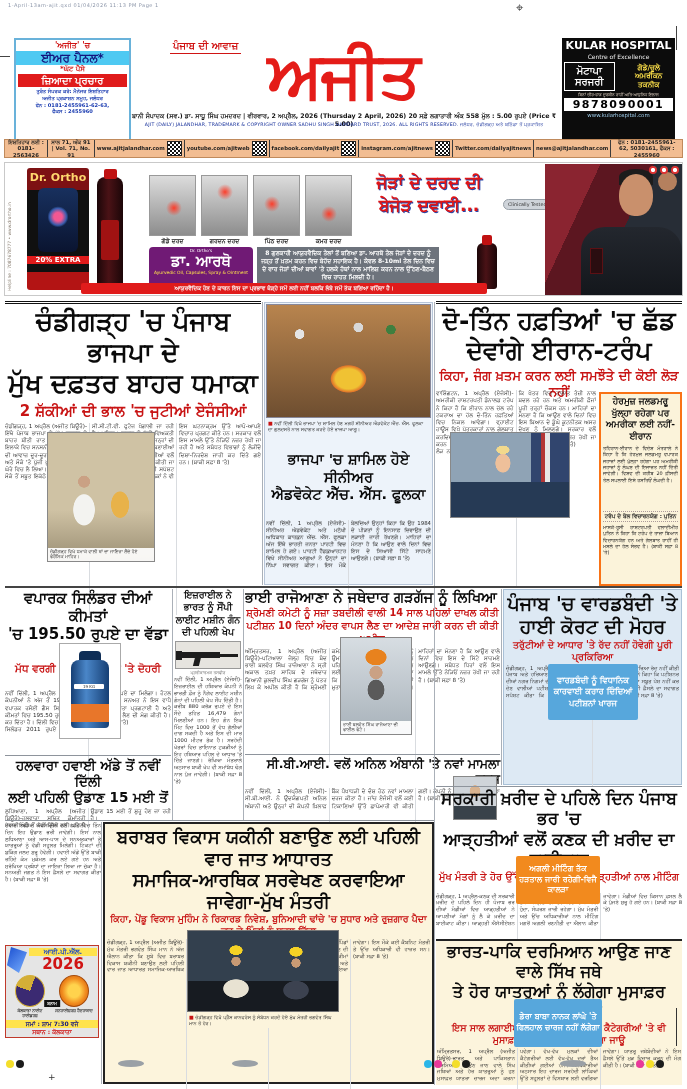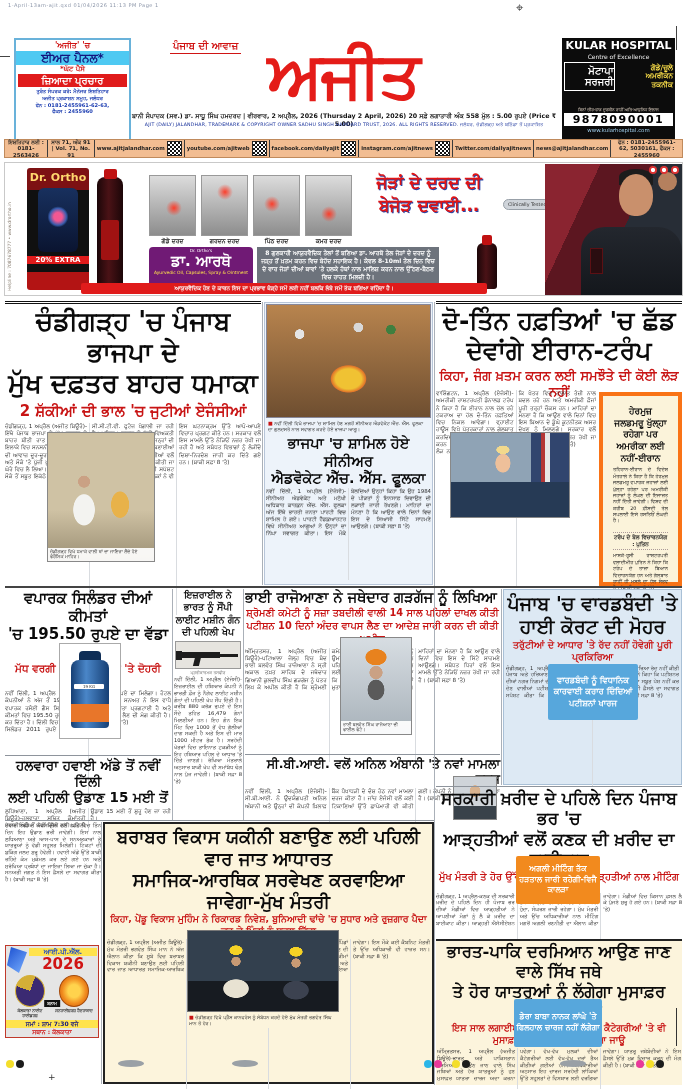--- a/index.html
+++ b/index.html
@@ -28,21 +28,21 @@
   .la3{font-size:7px;font-weight:800;color:#d01414;}
   .la4{background:#e01b1b;color:#fff;font-weight:800;font-size:10px;line-height:1.3;margin:1px 2px;}
   .lac{font-size:5.1px;font-weight:700;color:#1a3bb0;line-height:1.3;}
   .tagline{left:170px;top:40px;font-size:10px;font-weight:800;color:#d01414;border-bottom:1.5px solid #d01414;padding:0 3px 1px;}
   .logo{left:138px;top:42px;width:410px;text-align:center;font-size:64px;font-weight:800;color:#e41c18;line-height:1.05;letter-spacing:-2px;}
   .dateline{left:130px;top:112px;width:428px;font-size:6.3px;font-weight:700;color:#101010;text-align:center;line-height:1.25;}
   .copyline{left:130px;top:122px;width:428px;font-size:4.7px;color:#16309a;text-align:center;letter-spacing:.2px;}
   .right-ad{left:562px;top:38px;width:113px;height:102px;background:#0c0c0c;color:#fff;text-align:center;overflow:hidden;}
   .ra-title{font-size:11px;font-weight:800;line-height:1.15;padding-top:2px;}
   .ra-sub{font-size:6px;color:#eee;}
-  .ra-mid{display:flex;margin:2px 2px 16px;gap:10px;text-align:right;}
+  .ra-mid{display:flex;margin:2px 2px 1px;gap:10px;}
   .ra-big{flex:1;border:1px solid #fff;font-size:10px;font-weight:800;line-height:1.15;padding:2px 0;}
   .ra-right{flex:1;color:#ffe24a;font-weight:800;font-size:7.3px;line-height:1.2;padding-top:2px;}
   .ra-note{font-size:4.1px;color:#ffeedd;}
   .ra-phone{background:#fff;color:#000;font-weight:800;font-size:11px;letter-spacing:1.5px;margin:1px 2px;}
   .ra-web{font-size:5.4px;color:#9ecbe8;}
 
   
   .infobar{left:4px;top:139px;width:679px;height:19px;background:#f2bd92;border:1px solid #c08a5c;
            display:flex;align-items:stretch;box-sizing:border-box;}
   .seg{flex:1 1 auto;display:flex;align-items:center;justify-content:center;gap:2px;border-right:1px solid #3c3c3c;
@@ -99,33 +99,33 @@
 
   #sec-phoolka{left:264px;top:302px;width:169px;height:283px;background:#edf3fa;border:1px solid #b7c5d8;padding:1px;}
   .photo-phoolka{width:100%;height:114px;border:1px solid #889;box-sizing:border-box;
      background:radial-gradient(26px 20px at 50% 66%,#f0c233 0 50%,#e2762a 66%,transparent 70%),
                 radial-gradient(8px 8px at 20% 26%,#e4e4e4 0 58%,transparent 62%),
                 radial-gradient(8px 8px at 56% 20%,#d8d8d8 0 58%,transparent 62%),
                 radial-gradient(8px 8px at 76% 22%,#3f7f3f 0 58%,transparent 62%),
                 linear-gradient(180deg,#b8844e,#6e4e30);}
   .capline{font-size:4.8px;line-height:1.3;padding:2px;color:#222;}
   .capline:before{content:"■ ";color:#c81414;font-size:5px;}
-  #sec-phoolka .h{font-size:14.5px;margin:0 0;}
+  #sec-phoolka .h{font-size:14.5px;margin:16px 0;}
   #sec-phoolka .bodytxt{column-count:2;height:92px;font-size:5.4px;}
 
   #sec-trump{left:436px;top:301px;width:246px;height:284px;border-top:3px double #111;padding-top:2px;}
   #sec-trump .h{font-size:25px;}
   #sec-trump .sub{font-size:13px;font-weight:800;margin-top:2px;}
   #sec-trump .bodytxt{position:absolute;left:0;top:86px;width:160px;height:196px;column-count:2;}
   .photo-trump{left:14px;top:128px;width:118px;height:84px;border:1px solid #888;
      background:radial-gradient(13px 16px at 44% 36%,#eec09a 0 56%,transparent 60%),
                 radial-gradient(11px 7px at 44% 20%,#f2d98c 0 58%,transparent 62%),
                 linear-gradient(180deg,transparent 58%,#263a55 58%),
                 linear-gradient(90deg,#8fa3b5 0 68%,#31456e 68% 76%,#b33636 76% 80%,#e8e8e8 80% 84%,#31456e 84%);}
-  .sidebar-iran{left:163px;top:88px;width:83px;height:194px;background:#fbf3da;border:4px solid #f97316;padding:10px;box-sizing:border-box;}
+  .sidebar-iran{left:163px;top:88px;width:83px;height:194px;background:#fbf3da;border:2px solid #f97316;padding:2px;box-sizing:border-box;}
   .sb-head{font-size:9px;font-weight:800;text-align:center;line-height:1.3;color:#0a0a0a;}
   .sb-body{font-size:4.9px;line-height:1.3;text-align:justify;color:#262626;margin-top:2px;overflow:hidden;}
   .sb-bold{font-size:5.6px;font-weight:800;text-align:center;margin:2px 0;border-top:1px dotted #a99;border-bottom:1px dotted #a99;padding:1px 0;}
 
   #sec-cylinder{left:5px;top:589px;width:166px;height:166px;}
   #sec-cylinder .h{font-size:15px;}
   #sec-cylinder .sub{font-size:10.5px;font-weight:800;margin-top:1px;}
   #sec-cylinder .bodytxt{column-count:2;height:108px;margin-top:2px;}
   .photo-c{left:54px;top:54px;width:60px;height:94px;background:#fff;border:1px solid #aaa;}
   .cyl{position:absolute;left:11px;top:16px;width:38px;height:68px;border-radius:8px 8px 4px 4px;

